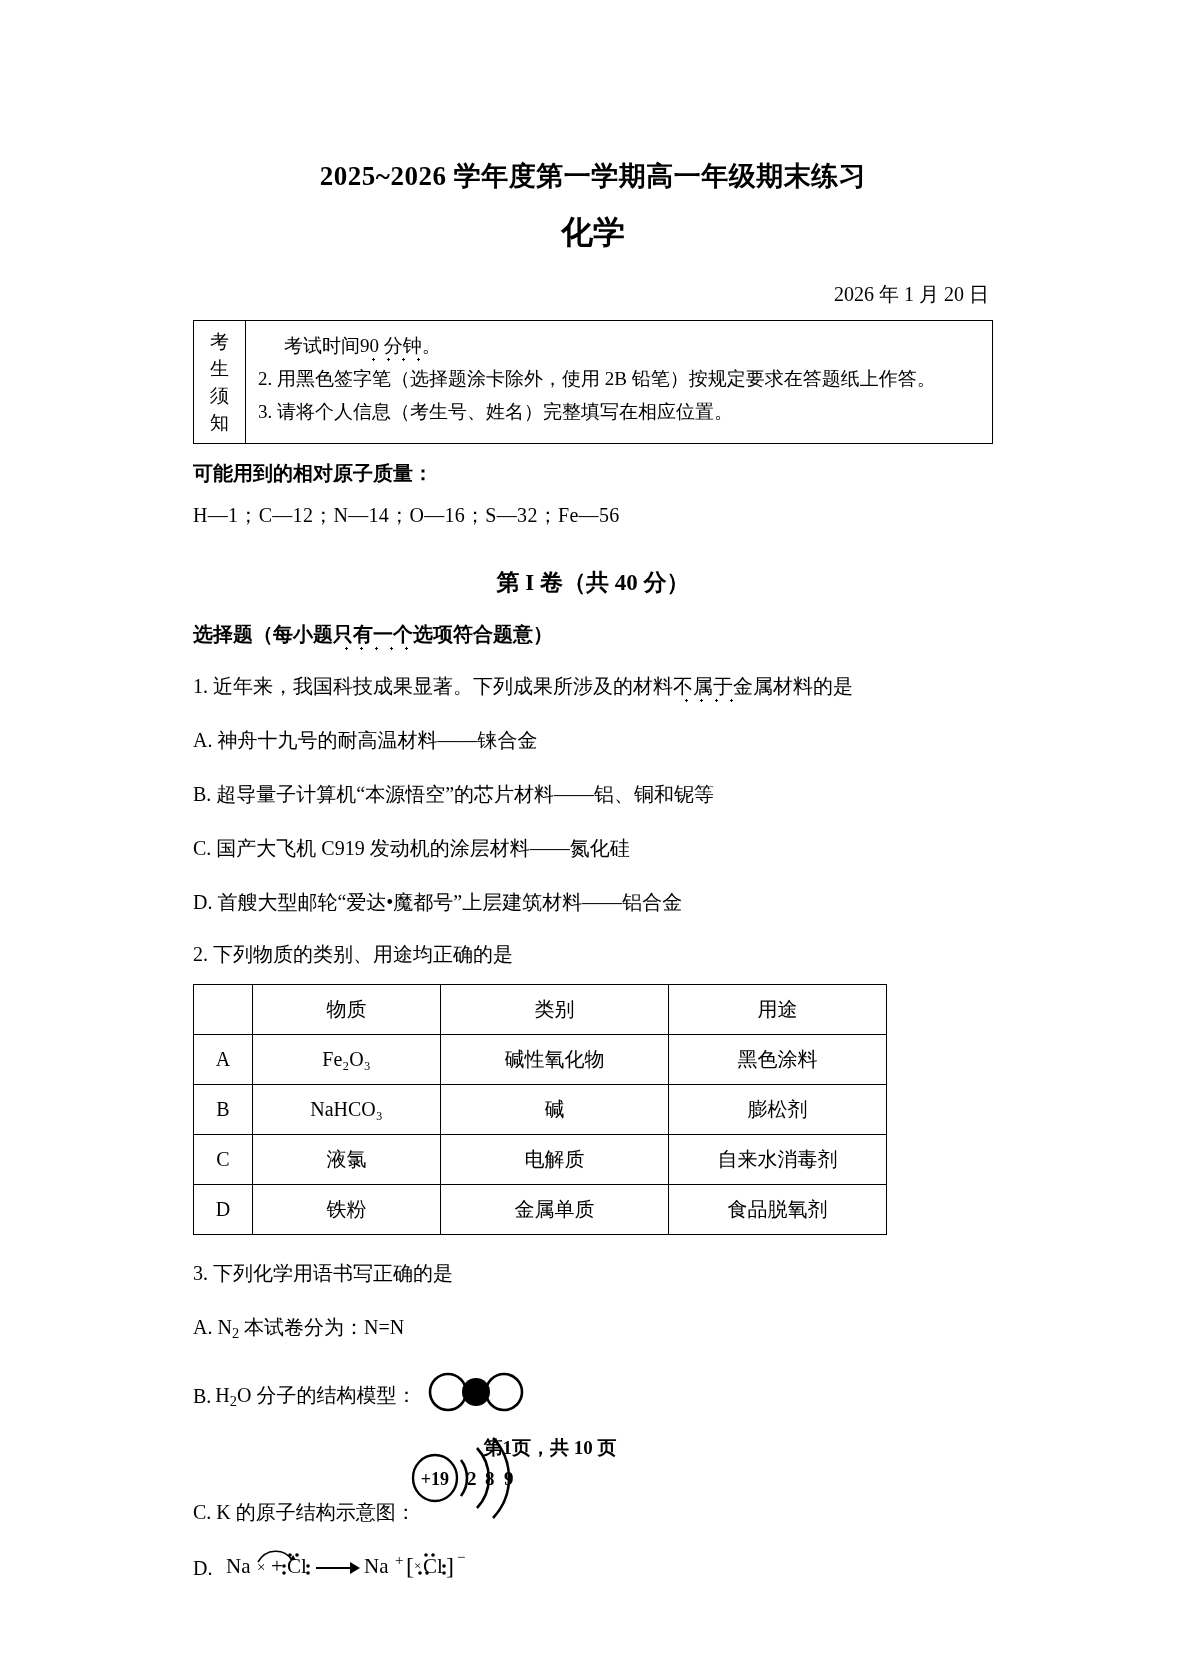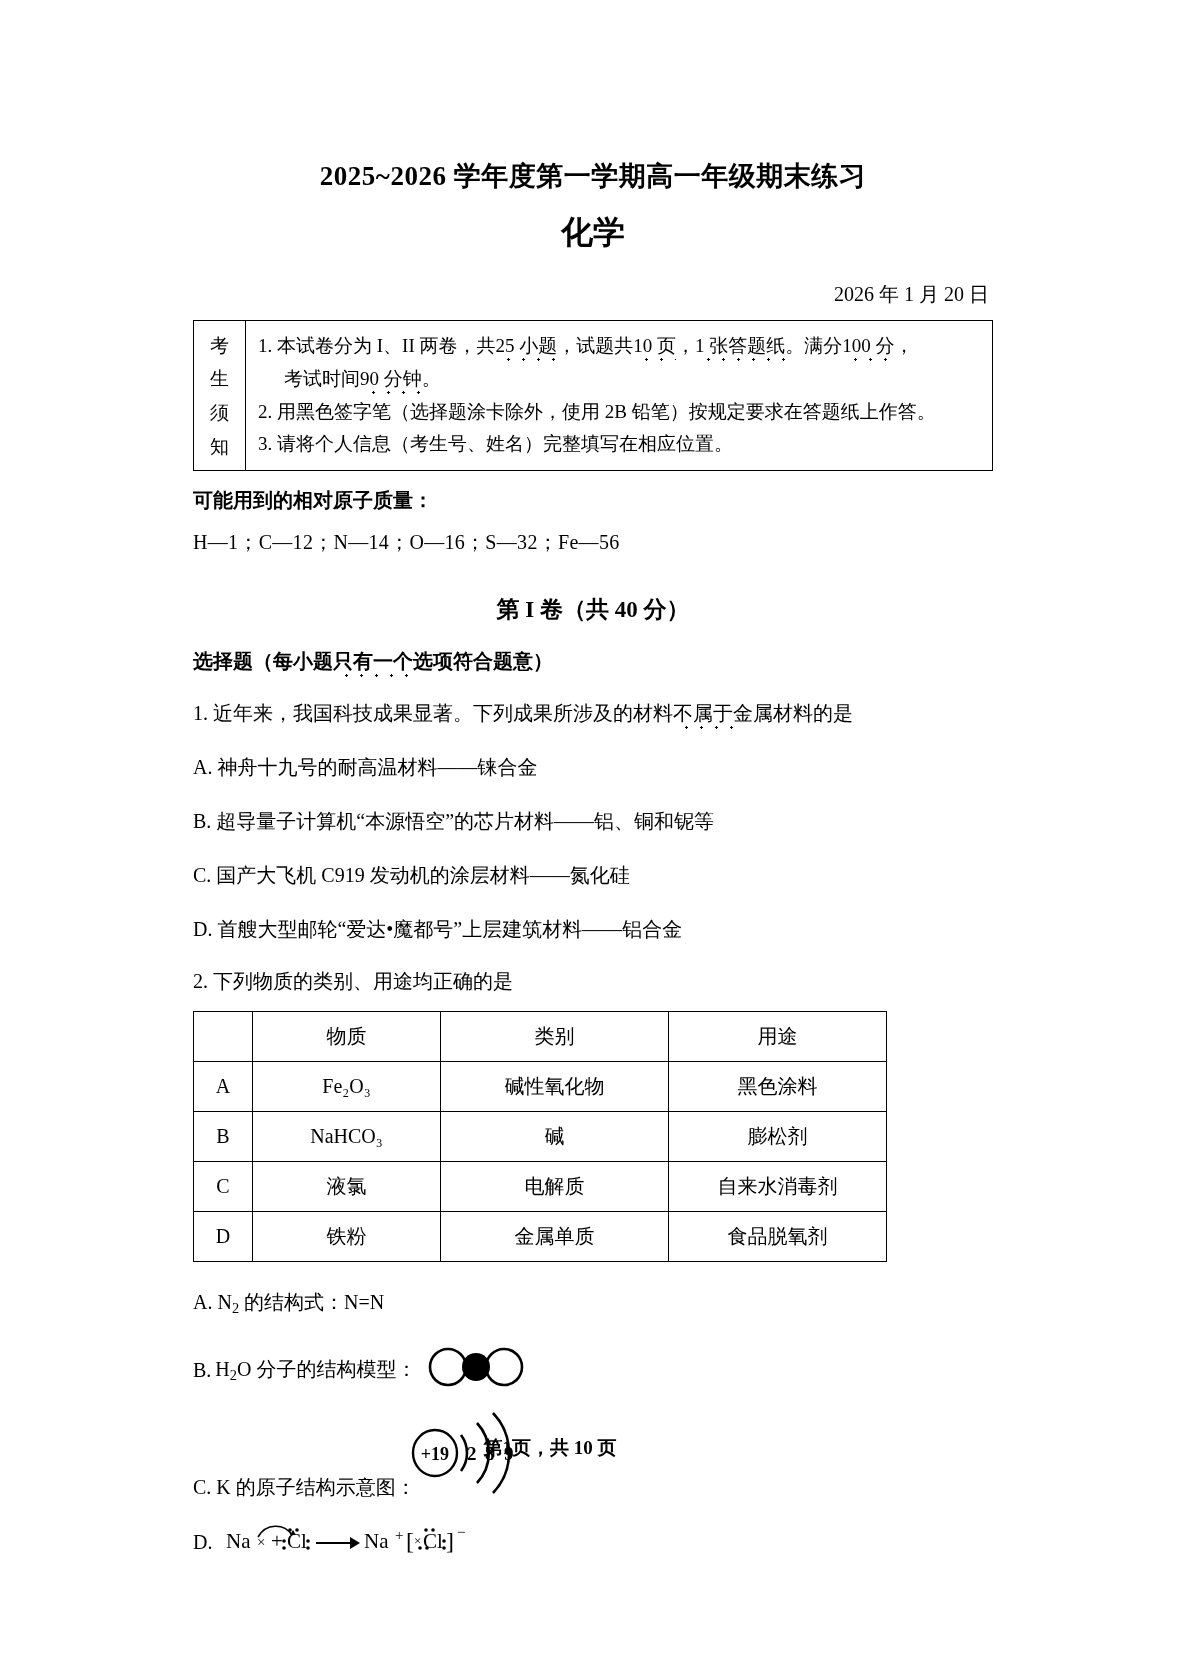--- a/index.html
+++ b/index.html
@@ -200,24 +200,20 @@
     <div class="doc-date">2026 年 1 月 20 日</div>
 
     <div class="notice">
       <div class="notice-label">
         <span>考</span>
         <span>生</span>
         <span>须</span>
         <span>知</span>
       </div>
       <div class="notice-body">
-        <p>
-          <span>1.</span>
-          <span>本试卷分为 I、II 两卷，共</span><span class="dotted">25 小题</span><span>，试题共</span><span class="dotted">10 页</span><span>，</span><span class="dotted">1 张答题纸</span><span>。满分</span><span class="dotted">100 分</span><span>，</span>
-        </p>
         <p style="padding-left:26px;">
           <span>考试时间</span><span class="dotted">90 分钟</span><span>。</span>
         </p>
         <p>
           <span>2.</span>
           <span>用黑色签字笔（选择题涂卡除外，使用 2B 铅笔）按规定要求在答题纸上作答。</span>
         </p>
         <p>
           <span>3.</span>
           <span>请将个人信息（考生号、姓名）完整填写在相应位置。</span>
@@ -287,24 +283,28 @@
         </tr>
         <tr>
           <td class="idx">D</td>
           <td class="c1">铁粉</td>
           <td class="c2">金属单质</td>
           <td>食品脱氧剂</td>
         </tr>
       </tbody>
     </table>
 
+    <div class="q">
+      <span>3.</span>
+      <span>下列化学用语书写正确的是</span>
+    </div>
 
     <div class="opt">
       <span>A.</span>
-      <span><span>N</span><sub>2</sub><span> 的结构式：N=N</span></span>
+      <span><span>N</span><sub>2</sub><span> 本试卷分为：N=N</span></span>
     </div>
 
     <div class="opt opt-inline" style="margin-top:28px;">
       <span>B.</span>
       <span><span>H</span><sub>2</sub><span>O 分子的结构模型：</span></span>
       <span class="h2o-model">
         <svg width="100" height="42" viewBox="0 0 100 42">
           <circle cx="22" cy="21" r="18" fill="#ffffff" stroke="#000" stroke-width="2.6"></circle>
           <circle cx="78" cy="21" r="18" fill="#ffffff" stroke="#000" stroke-width="2.6"></circle>
           <circle cx="50" cy="21" r="14" fill="#000000"></circle>

